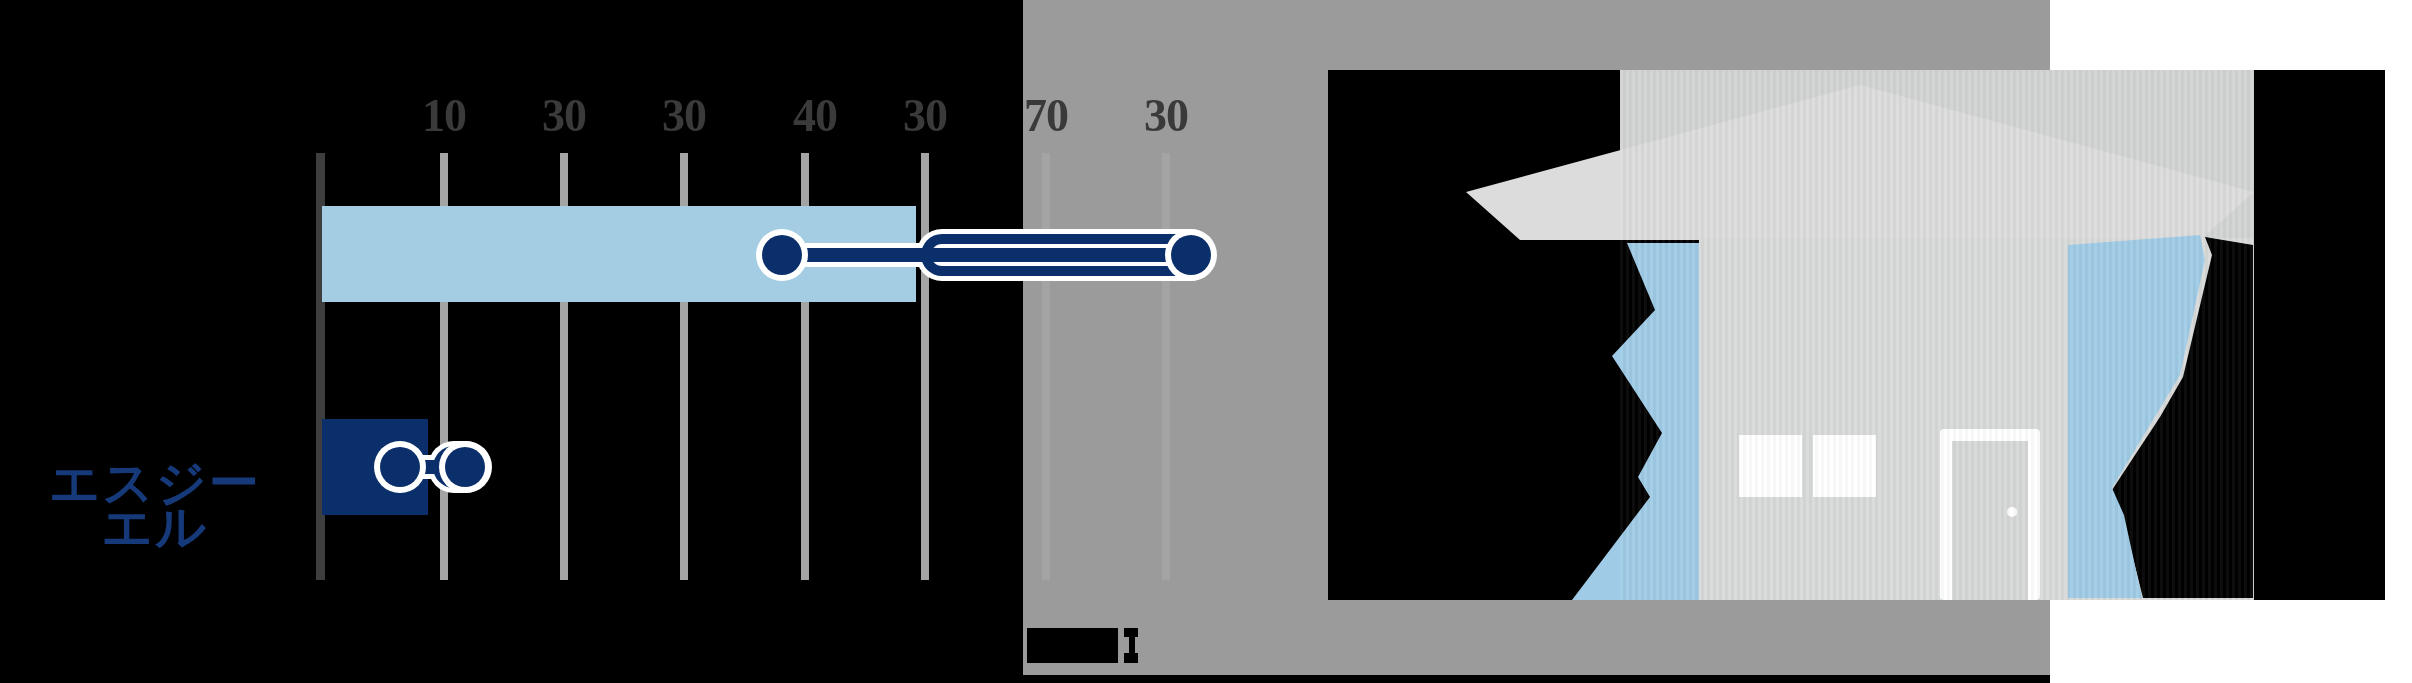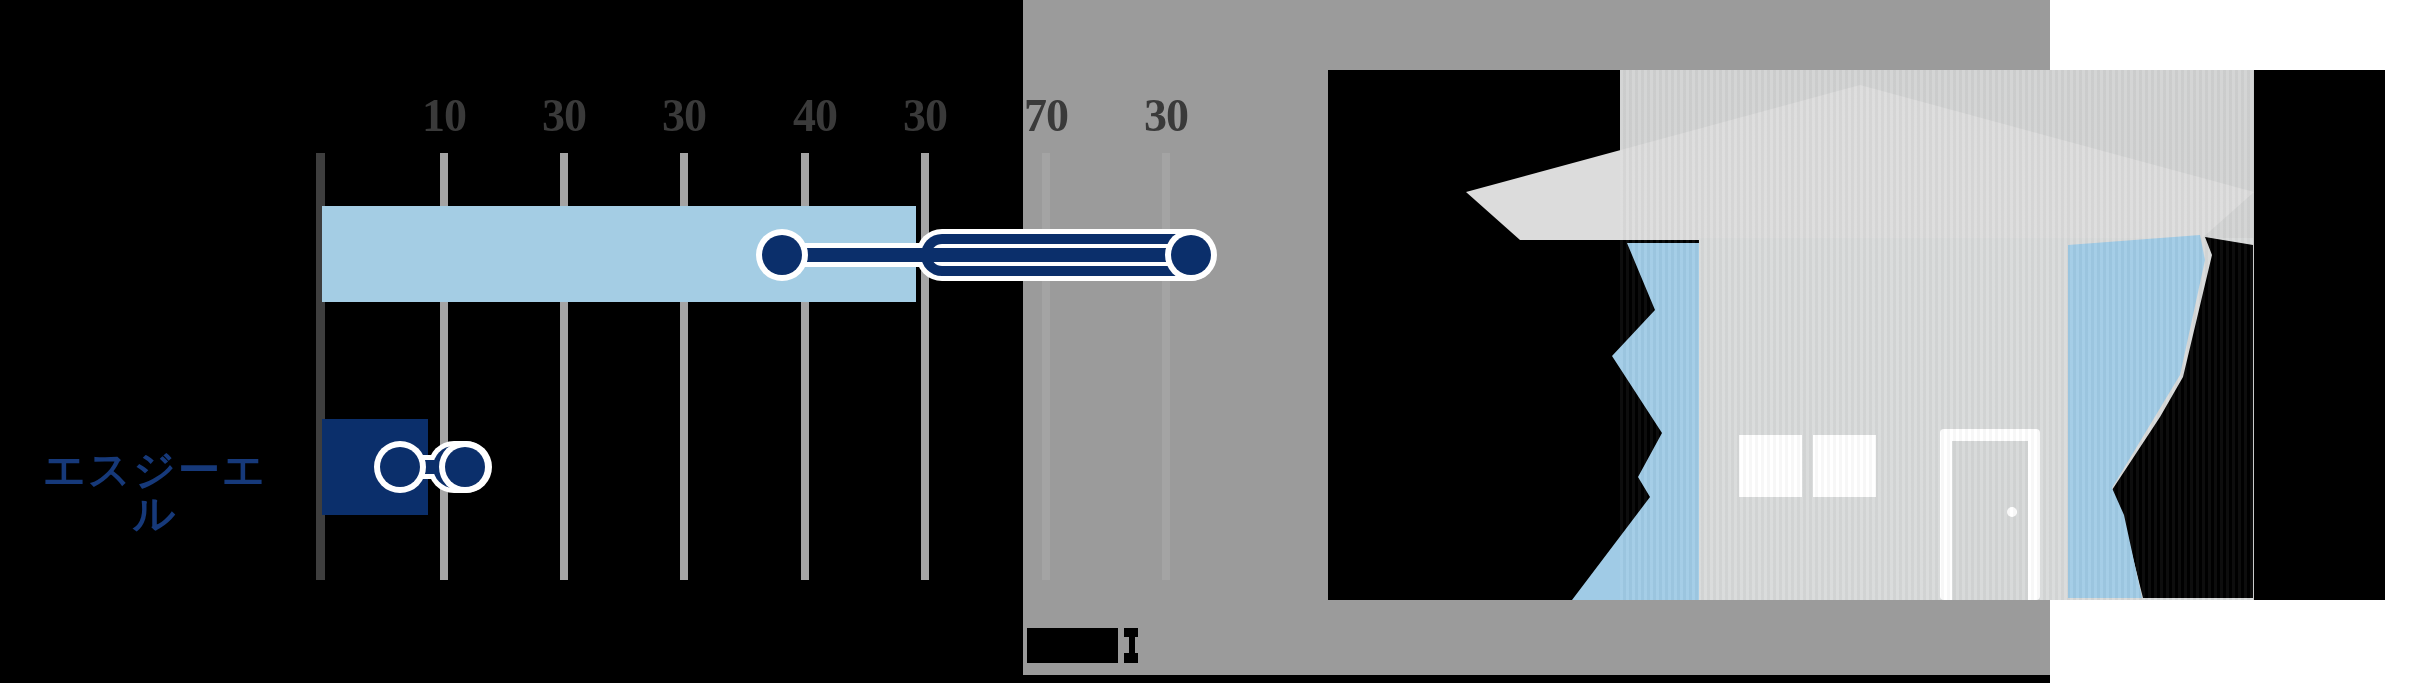--- a/index.html
+++ b/index.html
@@ -12,21 +12,21 @@
   .white-margin{left:2050px;top:0;width:362px;height:683px;background:var(--white);}
 
   
   .tick-label{top:93px;height:46px;width:120px;margin-left:-60px;text-align:center;
               font-size:46px;font-weight:bold;color:var(--tick);line-height:46px;letter-spacing:-1px;}
   .gridline{top:153px;width:8px;height:427px;background:var(--grid);}
   .axis-line{left:316px;top:153px;width:9px;height:427px;background:var(--axis);}
   .bar{height:96px;}
   .bar-top{left:322px;top:206px;width:594px;background:var(--light_blue);}
   .bar-bottom{left:322px;top:419px;width:106px;background:var(--navy);}
-  .cat-label{left:40px;top:448px;width:230px;text-align:center;font-size:42px;font-weight:bold;
+  .cat-label{left:40px;top:461px;width:230px;text-align:center;font-size:50px;font-weight:bold;
              color:var(--label_navy);letter-spacing:2px;line-height:44px;}
 
   
   .rng-line-outline{background:var(--white);border-radius:12px;}
   .rng-line{background:var(--navy);}
   .pill-outer{background:var(--white);border-radius:26px;}
   .pill-ring{background:var(--navy);border-radius:21px;}
   .pill-core{background:var(--white);border-radius:11px;}
   .dot-ring{width:52px;height:52px;border-radius:50%;background:var(--white);margin:-26px;}
   .dot{width:40px;height:40px;border-radius:50%;background:var(--navy);margin:-20px;}

